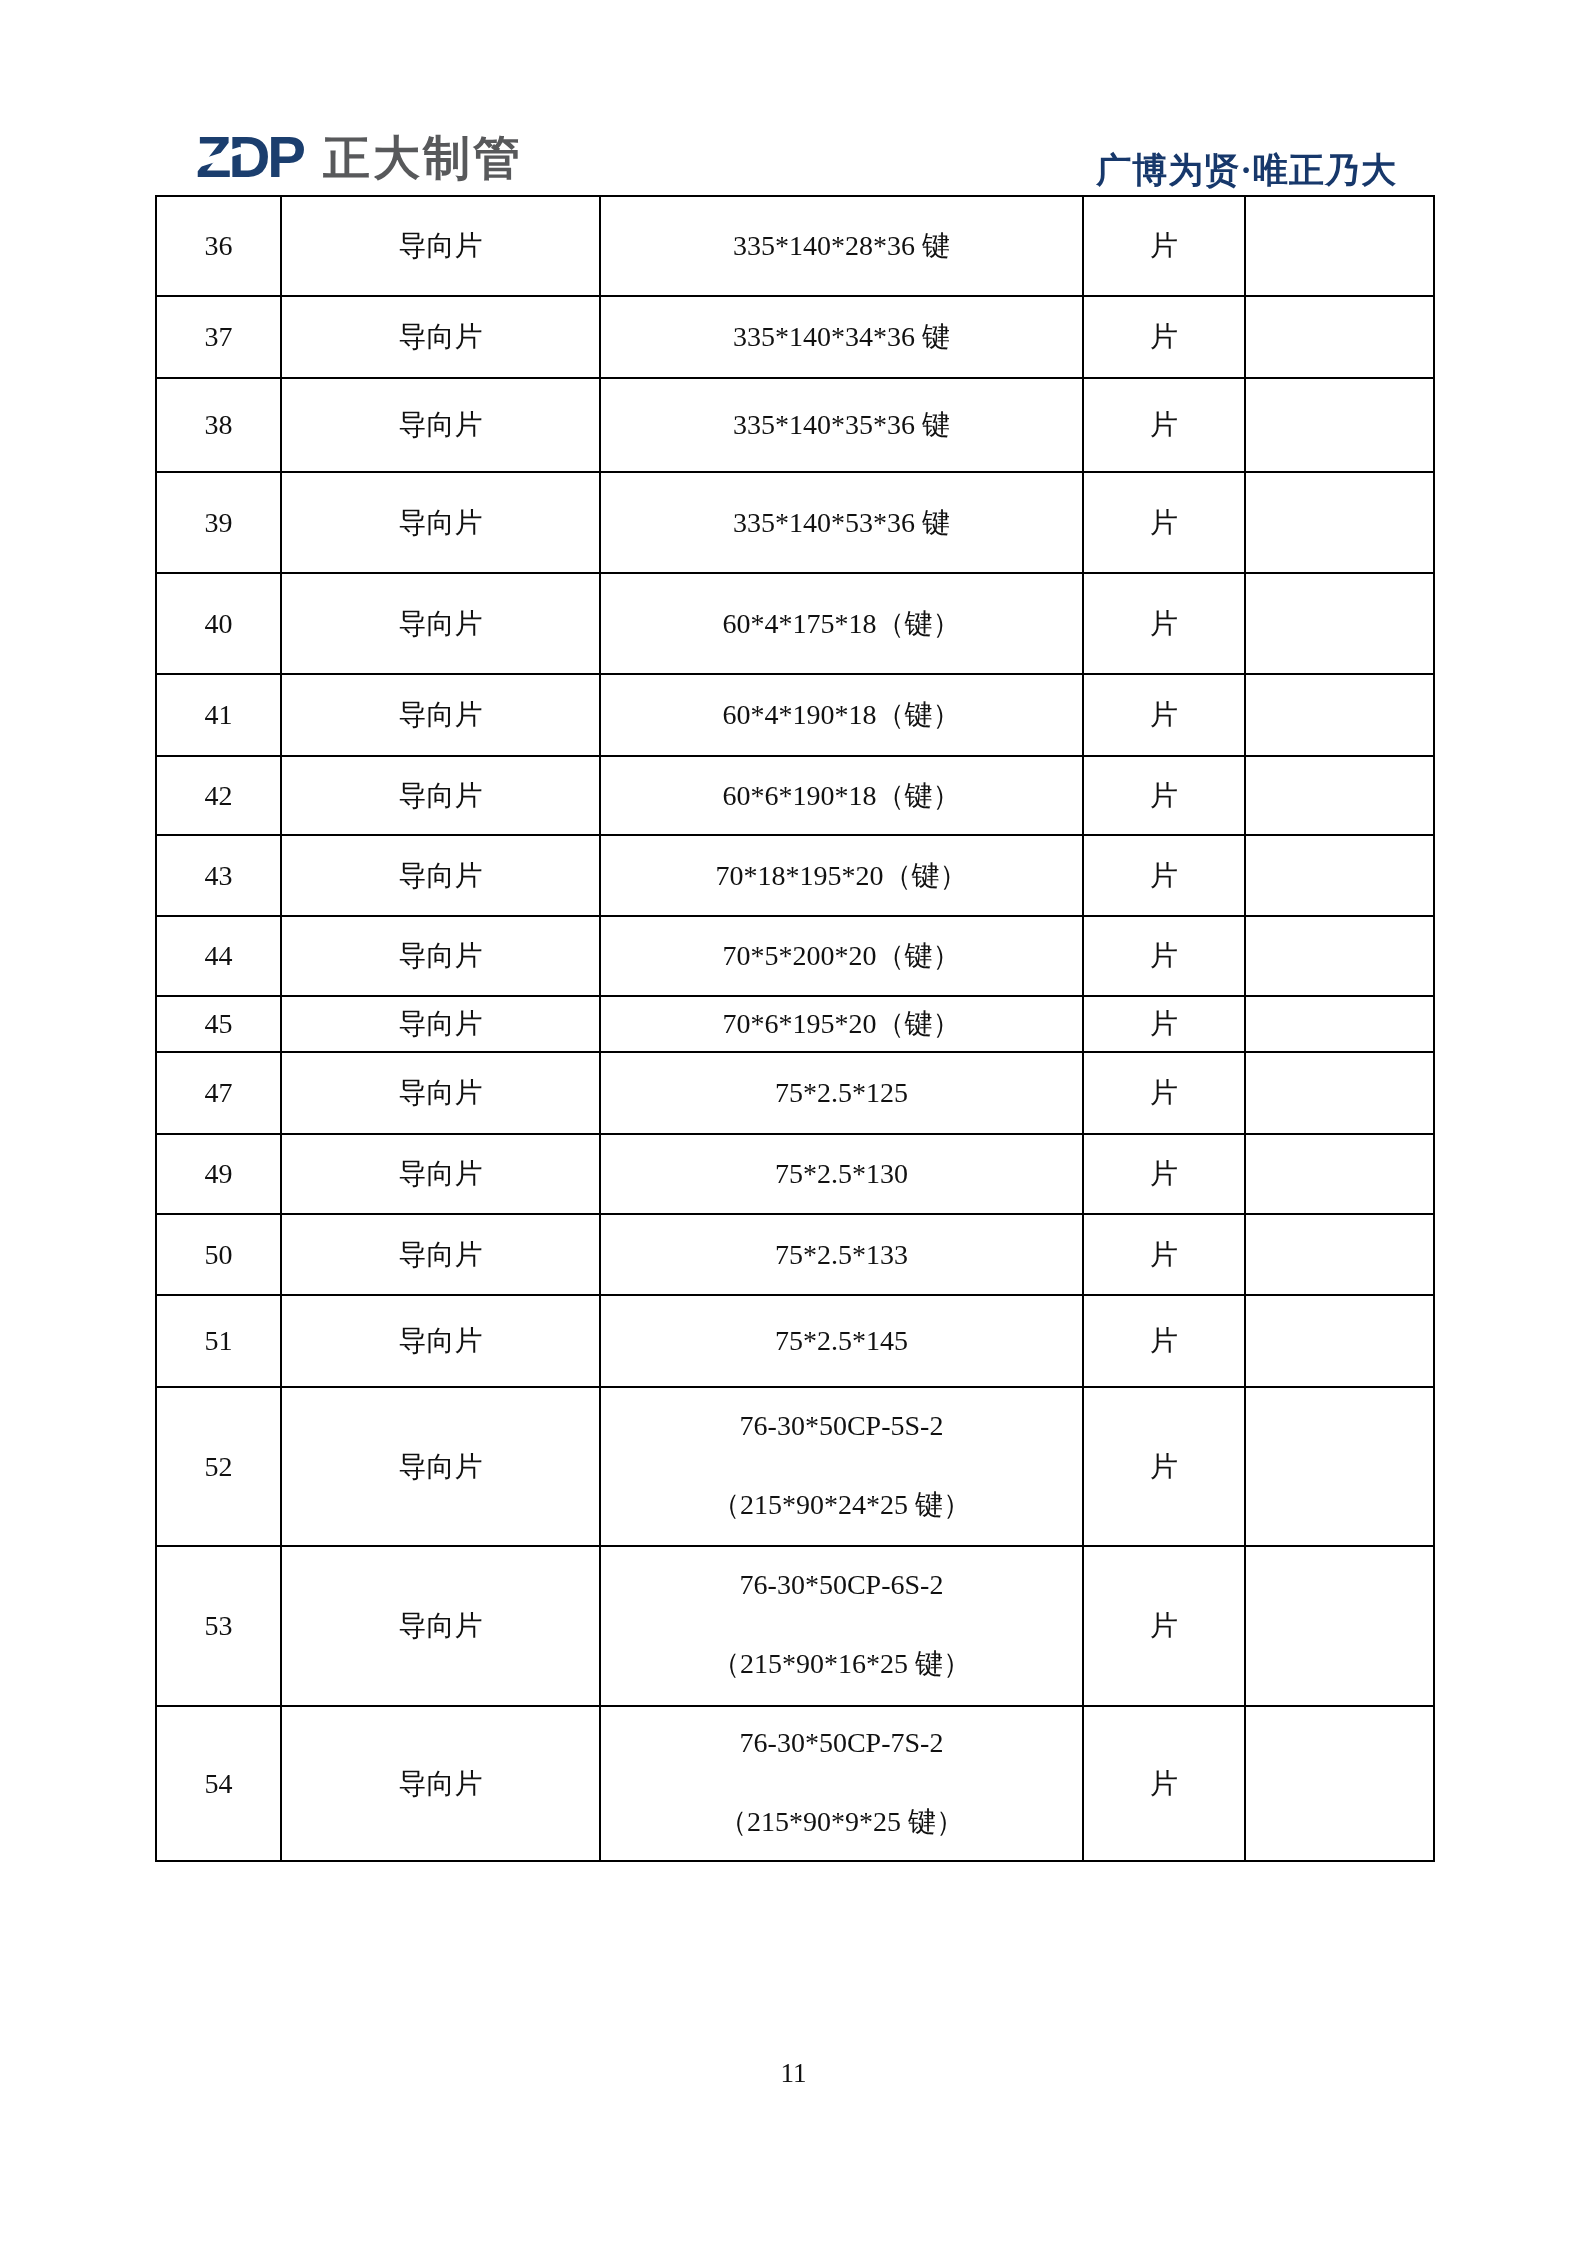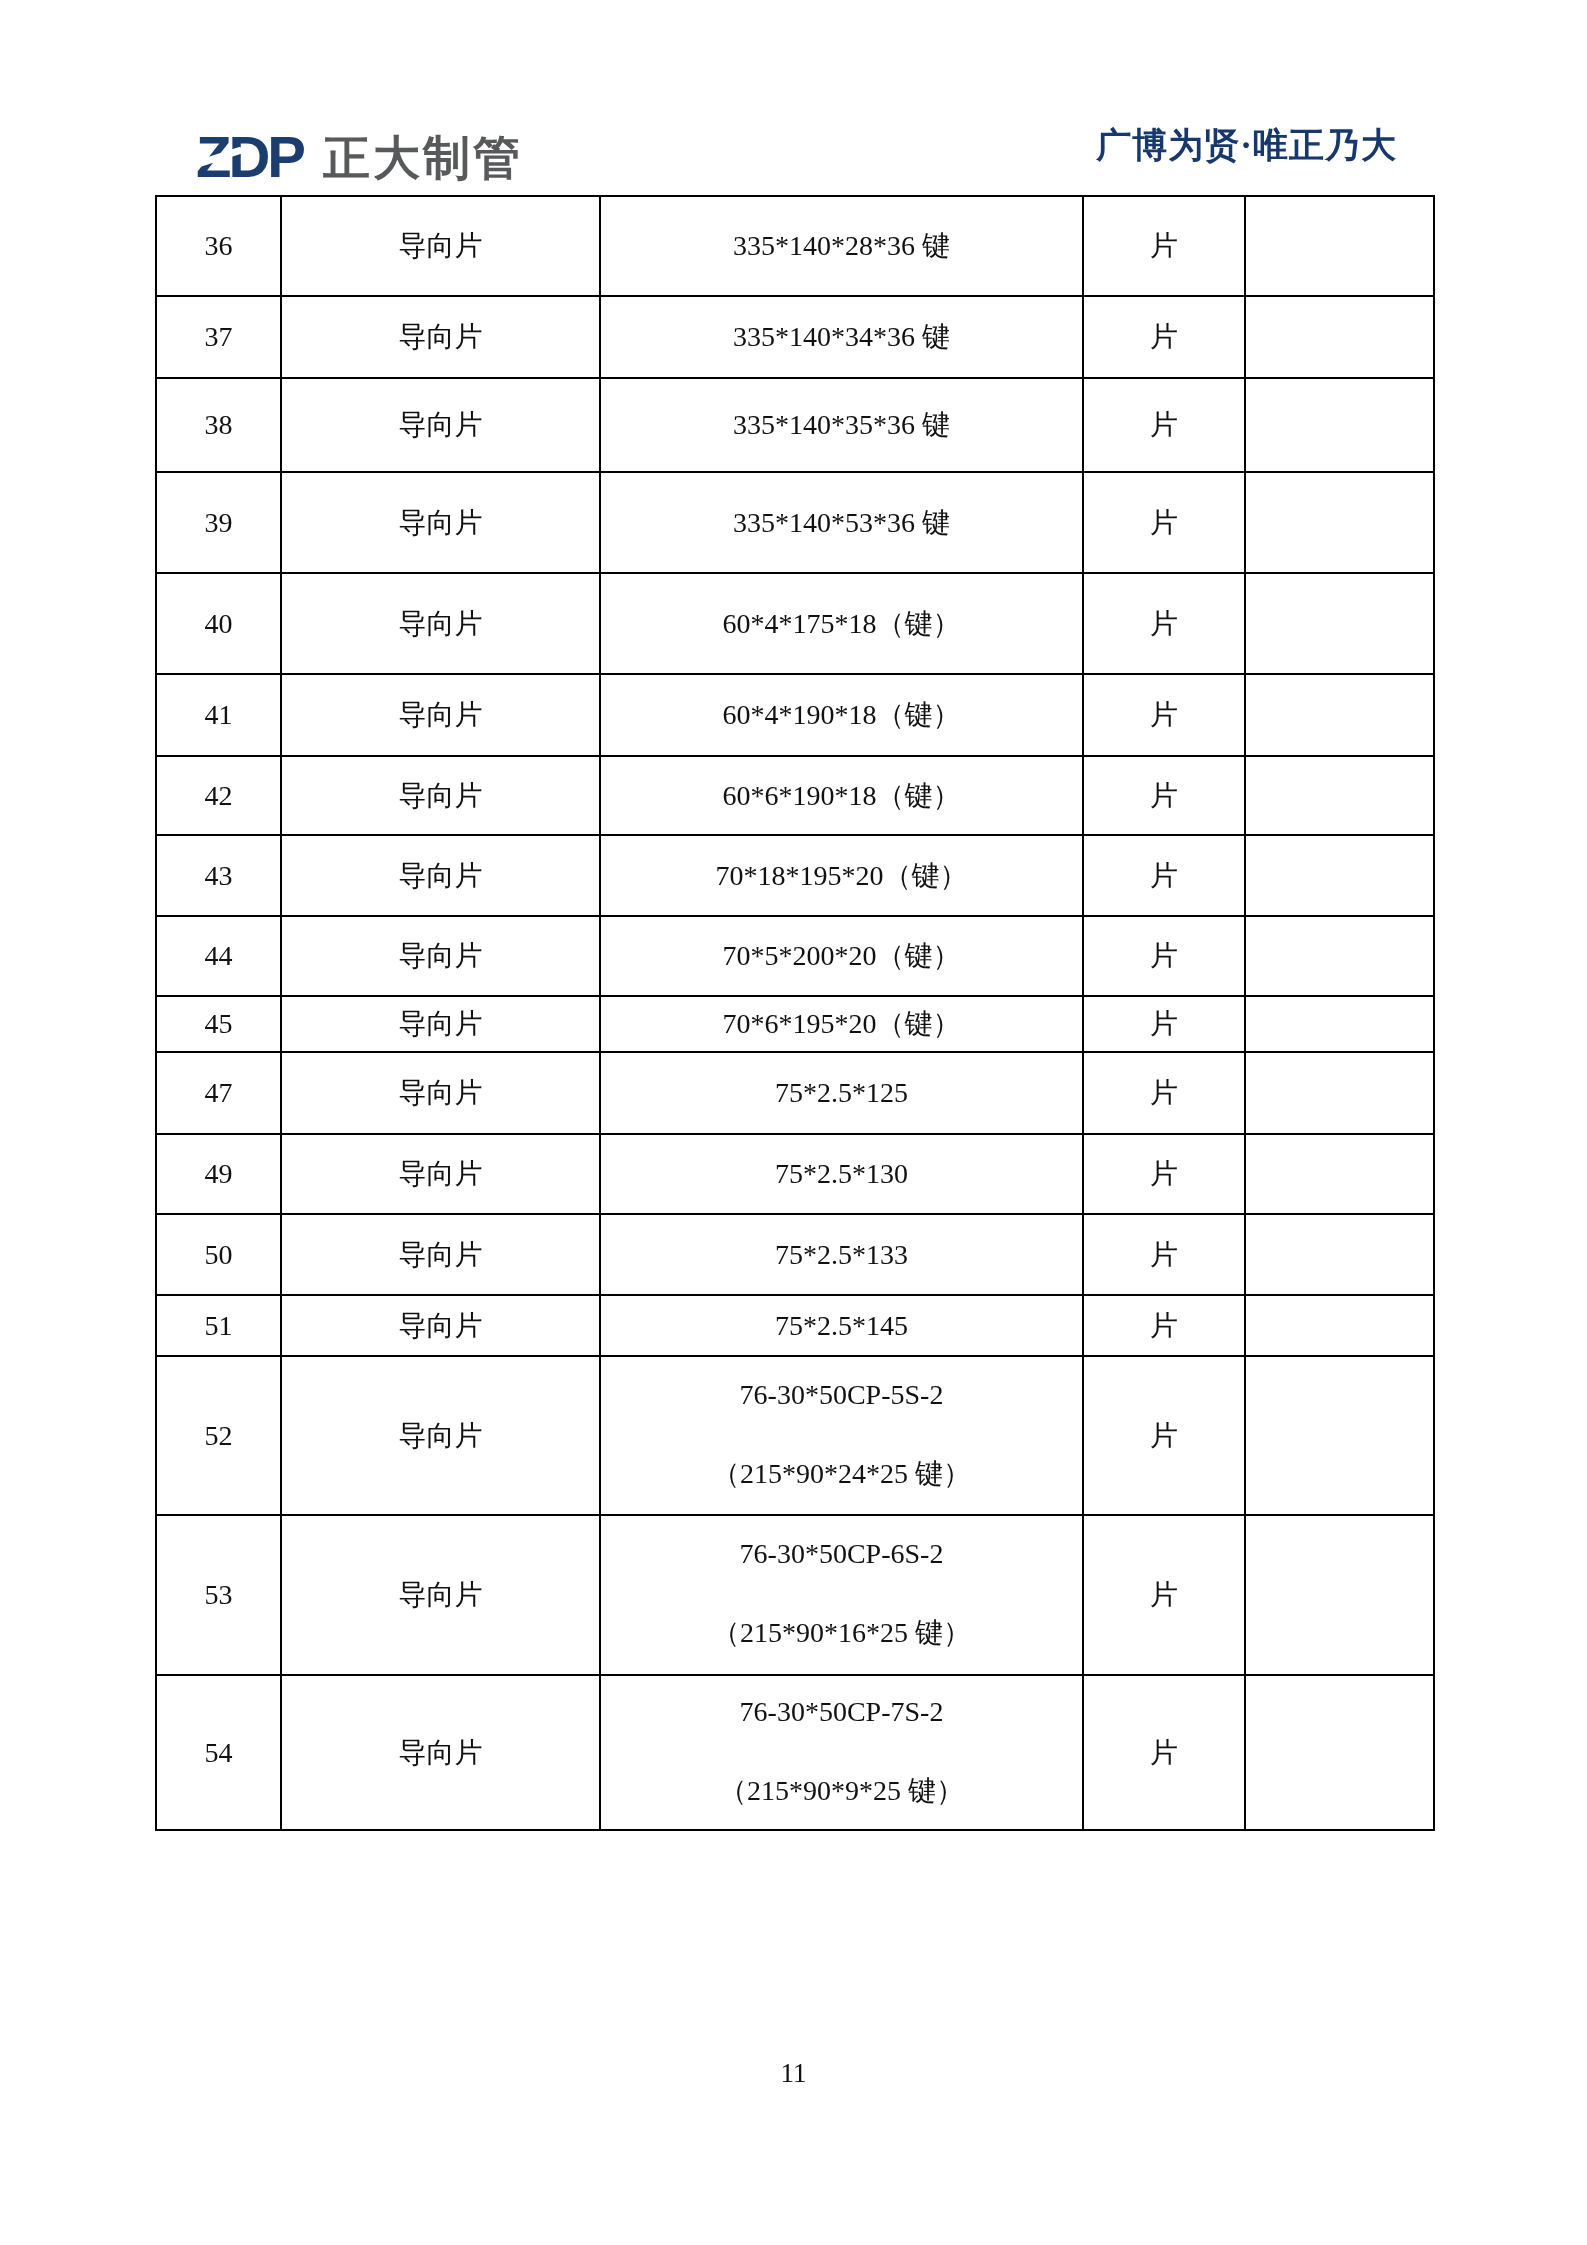--- a/index.html
+++ b/index.html
@@ -47,21 +47,21 @@
     font-family: "Liberation Sans", "DejaVu Sans", sans-serif;
     font-weight: 700;
     font-size: 47px;
     line-height: 1;
     letter-spacing: 3px;
     color: #58595b;
   }
   .header-slogan {
     position: absolute;
     right: 190px;
-    top: 125px;
+    top: 150px;
     font-size: 35px;
     line-height: 1.2;
     font-weight: 600;
     letter-spacing: 1px;
     color: #17386b;
     white-space: nowrap;
   }
 
   
   .parts-table {
@@ -266,21 +266,21 @@
           <td>50</td>
           <td>导向片</td>
           <td>
             <div class="spec-lines">
               <div class="spec-line">75*2.5*133</div>
             </div>
           </td>
           <td>片</td>
           <td></td>
         </tr>
-        <tr style="height: 61px;">
+        <tr style="height: 92px;">
           <td>51</td>
           <td>导向片</td>
           <td>
             <div class="spec-lines">
               <div class="spec-line">75*2.5*145</div>
             </div>
           </td>
           <td>片</td>
           <td></td>
         </tr>

